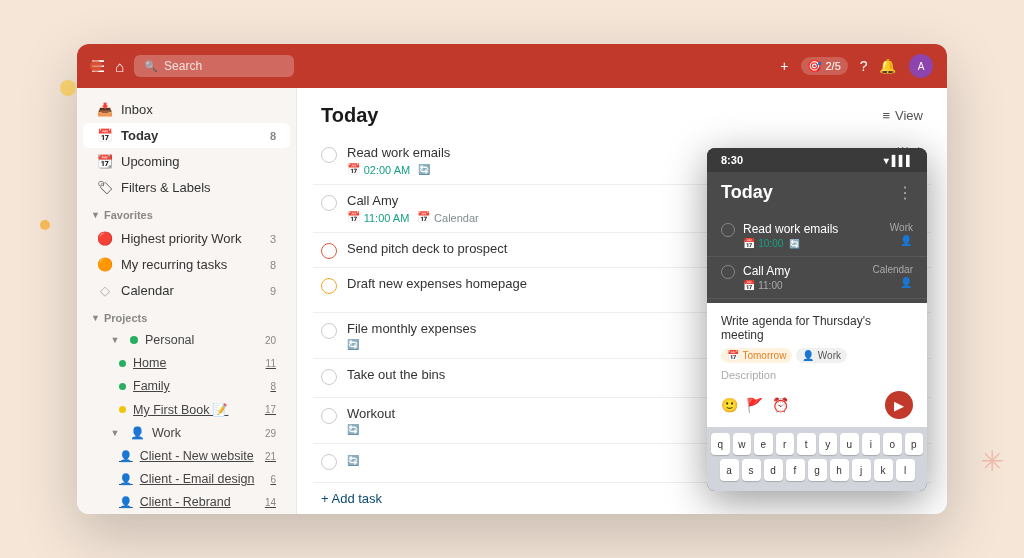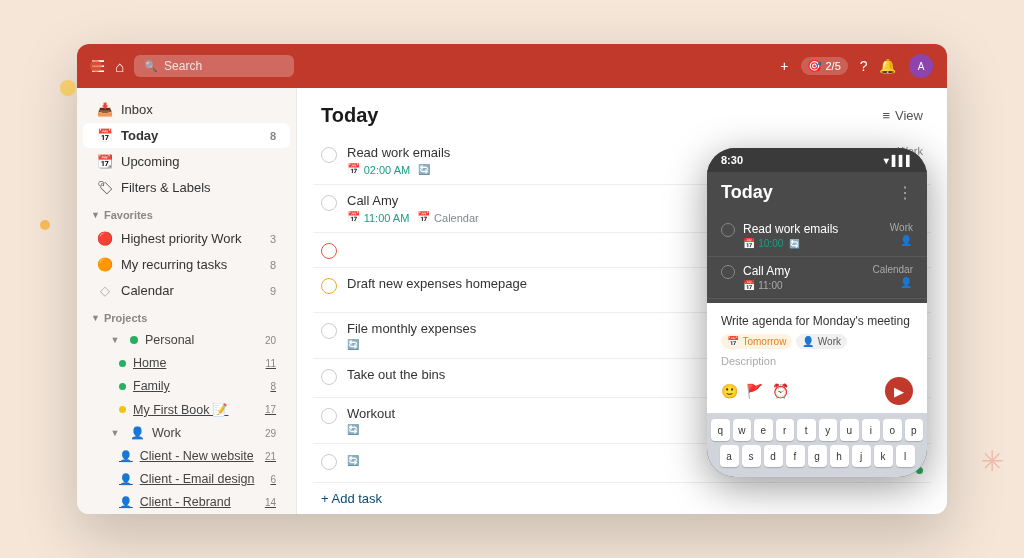--- a/index.html
+++ b/index.html
@@ -197,21 +197,21 @@
       padding: 8px 8px; color: #0c4a6e; font-size: 13px; cursor: pointer;
     }
 
     
     .mobile-overlay {
       position: absolute;
       right: 20px;
       top: 60px;
       width: 220px;
       background: #4a4a4a;
-      border-radius: 28px;
+      border-radius: 8px;
       overflow: hidden;
       box-shadow: 0 10px 40px rgba(0,0,0,0.4);
       z-index: 10;
     }
     .mobile-status-bar {
       background: #3a3a3a;
       padding: 6px 14px;
       display: flex; align-items: center; justify-content: space-between;
       font-size: 11px; color: white; font-weight: 600;
     }
@@ -443,20 +443,23 @@
             </div>
           </div>
           <div class="task-right">
             <span>Work</span>
             <span style="color:#c0392b;">👤</span>
           </div>
         </div>
 
         <div class="task-item">
           <div class="task-checkbox priority-1"></div>
+          <div class="task-body">
+            <div class="task-name">Send pitch deck to prospect</div>
+          </div>
           <div class="task-right">
             <span></span>
           </div>
         </div>
 
         <div class="task-item">
           <div class="task-checkbox priority-2"></div>
           <div class="task-body">
             <div class="task-name">Draft new expenses homepage</div>
           </div>
@@ -561,21 +564,21 @@
               </div>
             </div>
             <div class="mobile-task-right">
               <span>Calendar</span>
               <span style="color:#c0392b;">👤</span>
             </div>
           </div>
         </div>
 
         <div class="quick-add">
-          <div class="quick-add-input">Write agenda for Monday's meeting</div>
+          <div class="quick-add-input">Write agenda for Thursday's meeting</div>
           <div style="display:flex;gap:4px;padding:0 14px 4px;flex-wrap:wrap;">
             <span style="font-size:10px;color:#e67e22;background:#fff3e0;padding:2px 6px;border-radius:10px;display:flex;align-items:center;gap:3px;">
               <span>📅</span>
               <span>Tomorrow</span>
             </span>
             <span style="font-size:10px;color:#555;background:#f0f0f0;padding:2px 6px;border-radius:10px;display:flex;align-items:center;gap:3px;">
               <span>👤</span>
               <span>Work</span>
             </span>
           </div>

